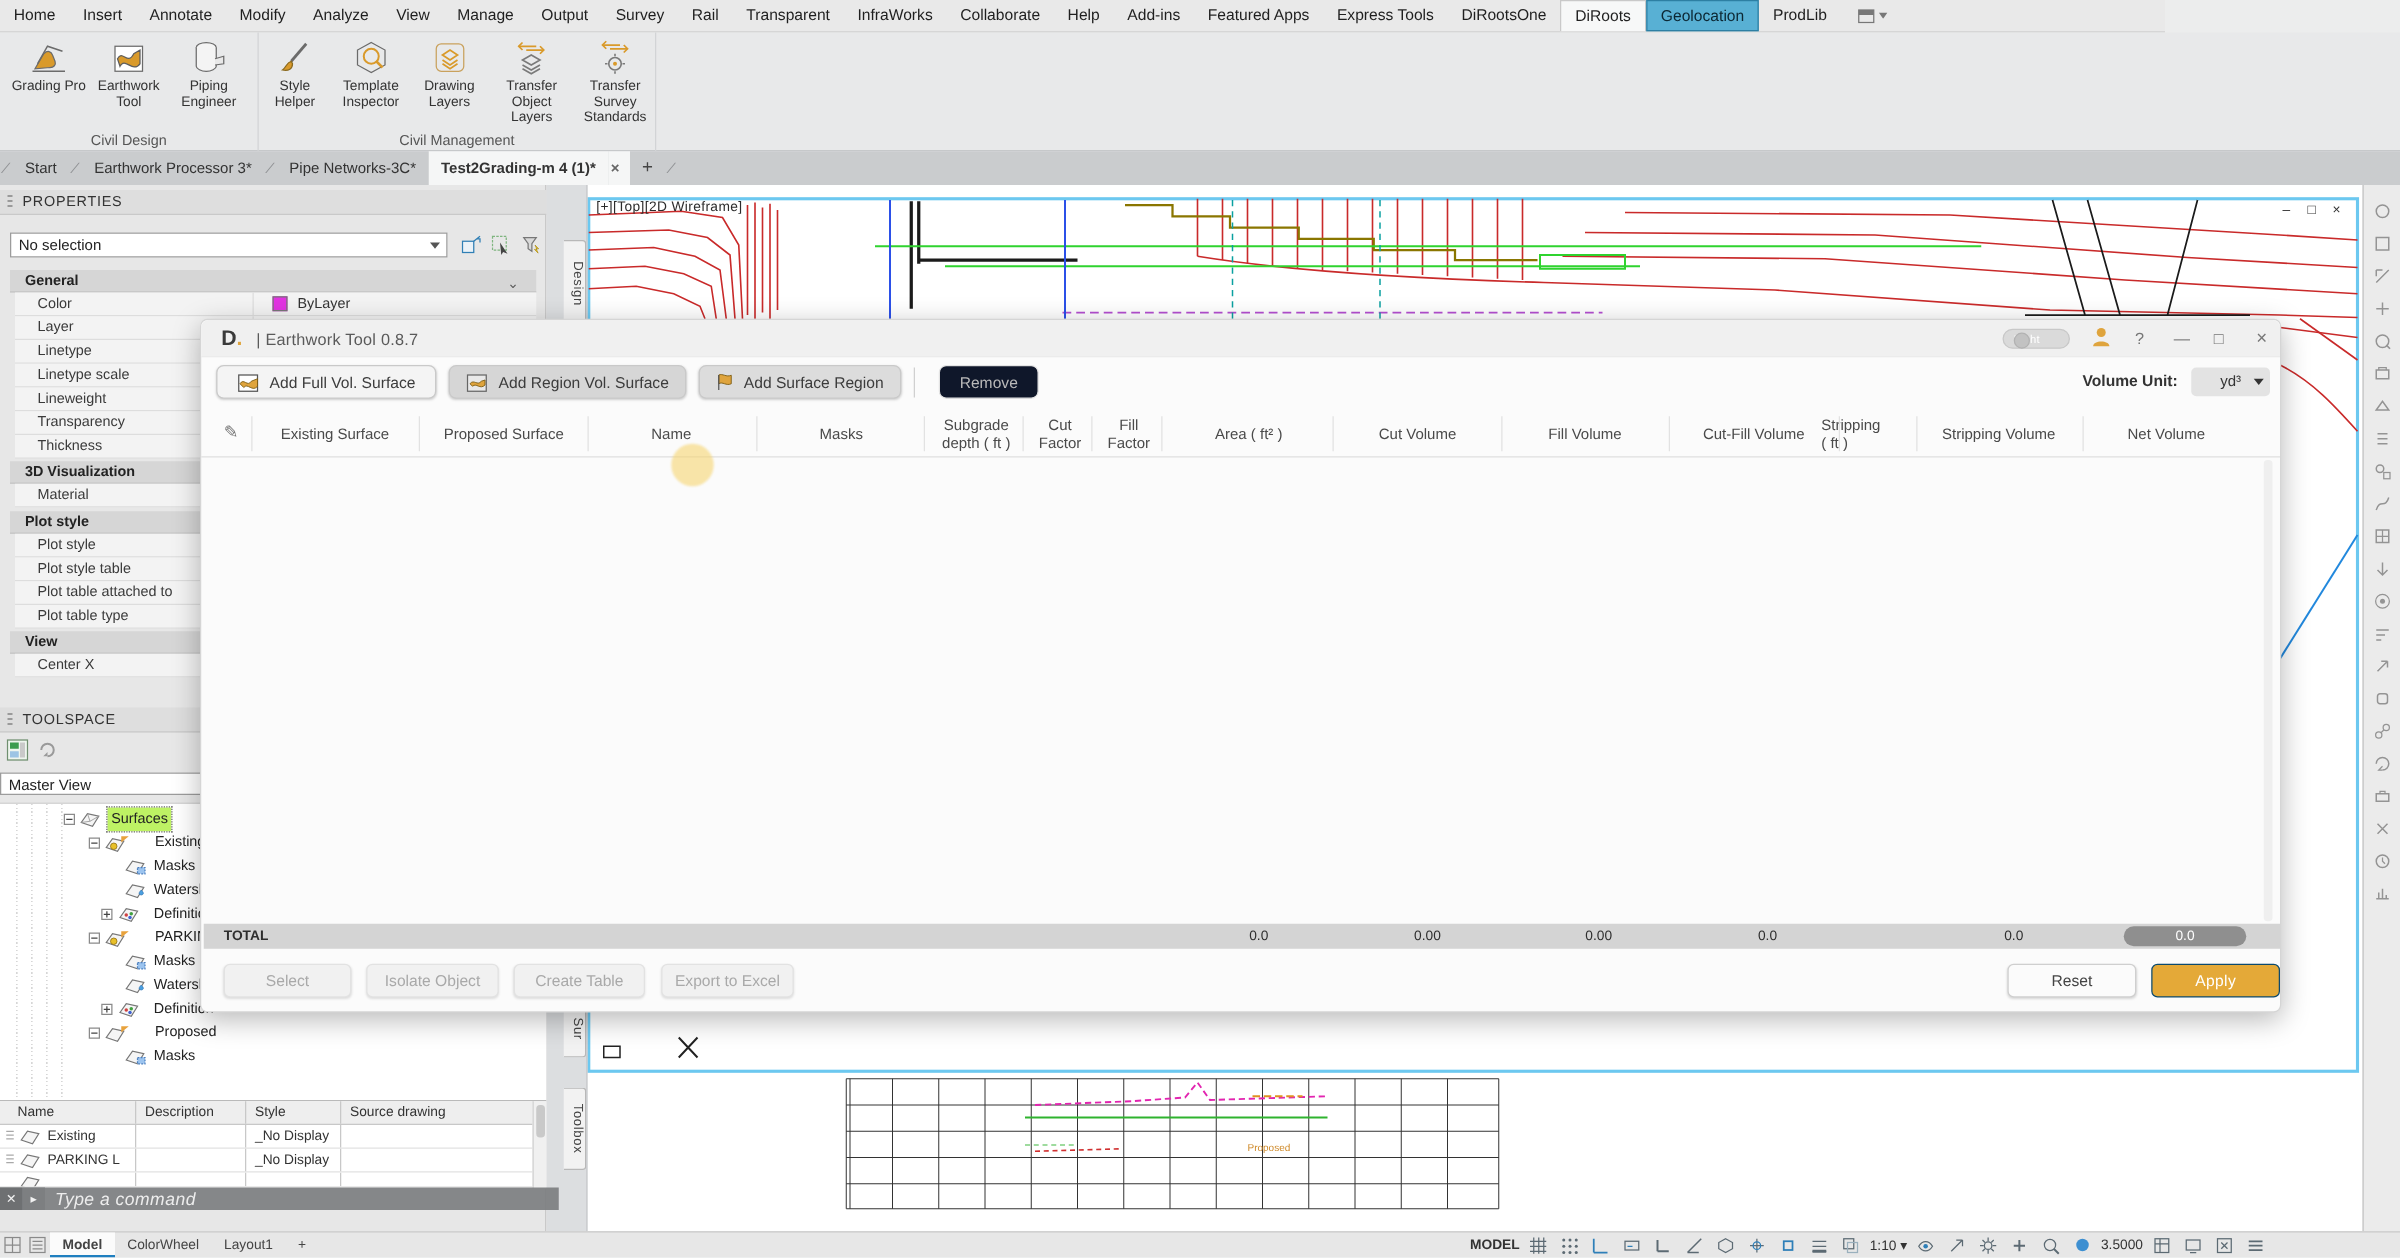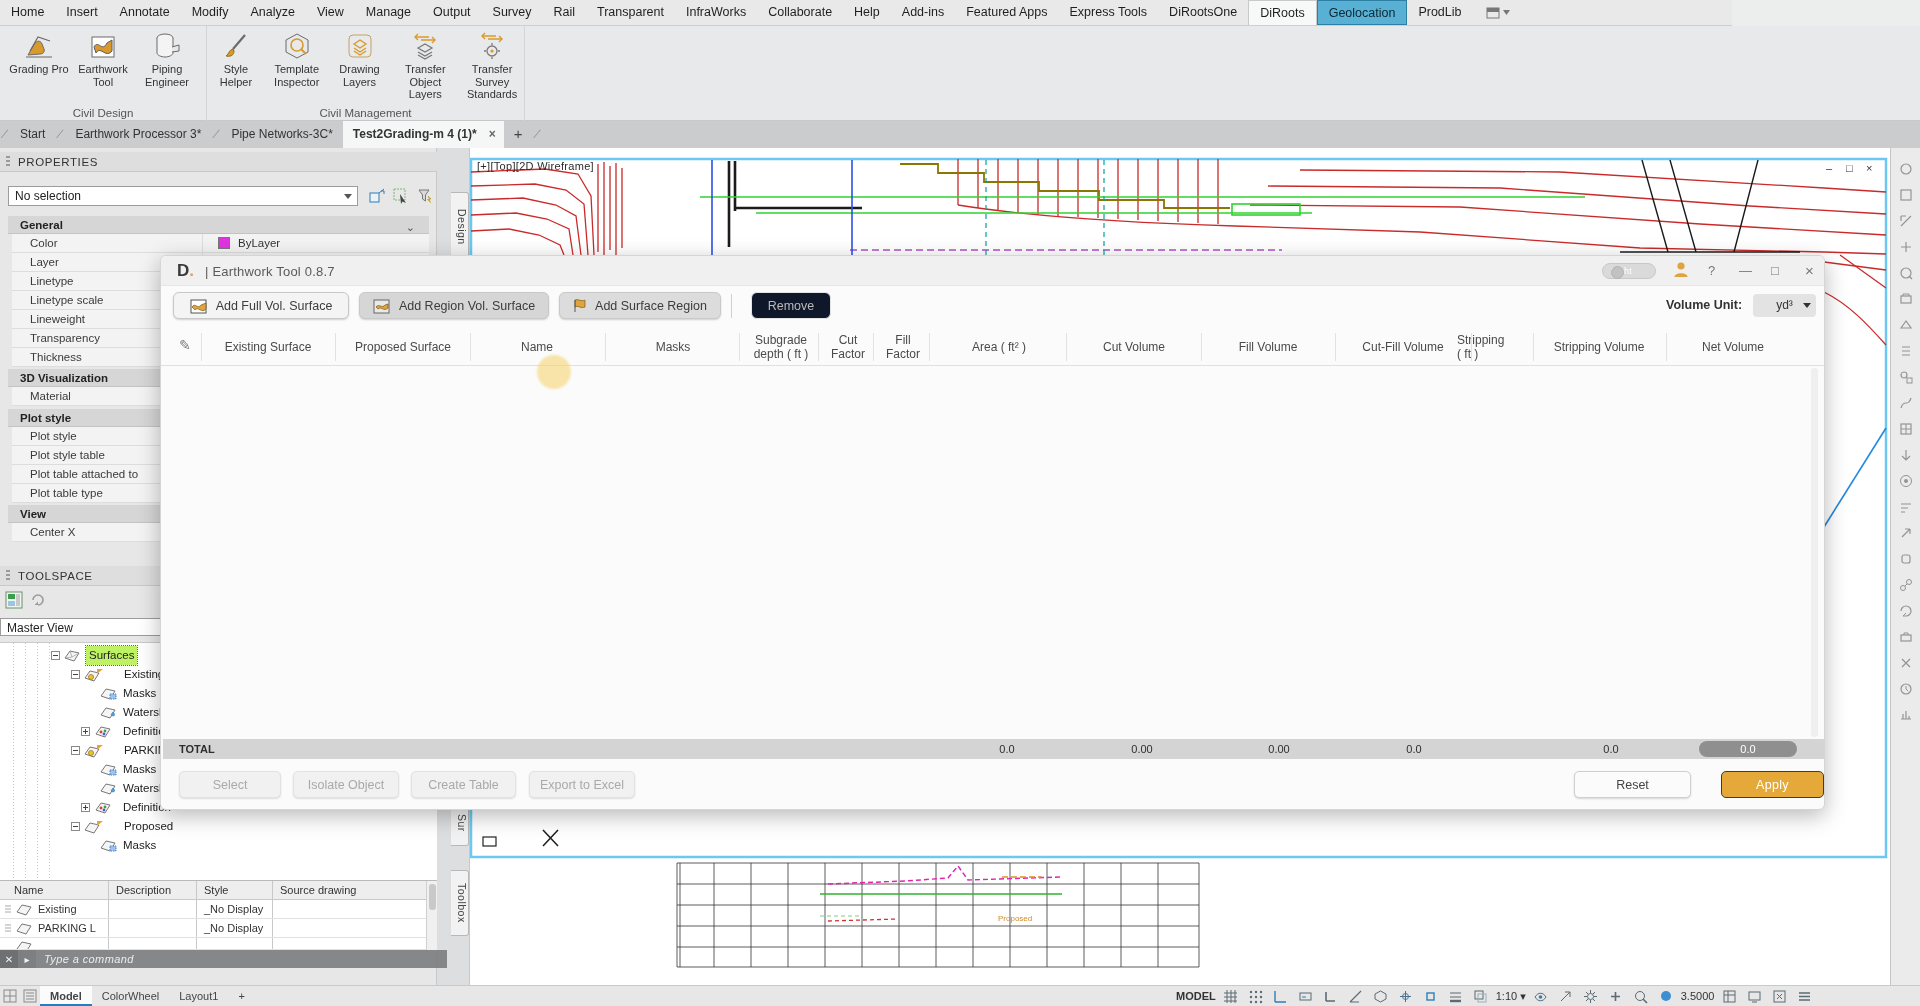--- a/index.html
+++ b/index.html
@@ -73,21 +73,21 @@
 #slist{position:absolute;left:0;top:732px;width:437px;height:70px;background:#fff;border-top:1px solid #b9b9b9;font-size:11px;color:#333}
 .shead{position:absolute;left:0;top:0;width:426px;height:19px;background:#eeeeee;border-bottom:1px solid #c8c8c8;line-height:19px}
 .scol{position:absolute;top:0;height:100%;border-left:1px solid #c8c8c8}
 .srow{position:absolute;left:0;width:426px;height:19px;border-bottom:1px solid #e2e2e2;line-height:19px}
 .sscroll{position:absolute;right:0px;top:0;width:11px;height:70px;background:#f0f0f0;border-left:1px solid #d0d0d0}
 .sthumb{position:absolute;left:2px;top:3px;width:7px;height:26px;background:#c9c9c9;border-radius:3px}
 
 
 #cmdbar{left:0;top:950px;width:447px;height:18px;background:rgba(125,127,129,.93);display:flex;align-items:center;z-index:40}
 .cmdico{width:18px;height:18px;display:flex;align-items:center;justify-content:center;color:#f2f2f2;font-size:10px}
-#cmdtext{font-size:11px;font-style:italic;color:#ededed;padding-left:8px;letter-spacing:.4px}
+#cmdtext{font-size:14px;font-style:italic;color:#ededed;padding-left:8px;letter-spacing:.4px}
 
 
 #dlg{left:160px;top:255px;width:1665px;height:555px;background:#fbfbfb;border:1px solid #d5d5d5;border-radius:6px;box-shadow:0 6px 22px rgba(0,0,0,.28);z-index:50}
 #dlg-title{position:absolute;left:0;top:0;width:100%;height:30px;background:#f0f0f0;border-radius:6px 6px 0 0;border-bottom:1px solid #e6e6e6}
 #dlg-logo{position:absolute;left:16px;top:5px;font-size:17px;font-weight:bold;color:#3a3a3a}
 #dlg-logo b{color:#DFA43D}
 #dlg-name{position:absolute;left:44px;top:8px;font-size:13px;color:#5a5a5a;letter-spacing:.2px}
 #light-pill{position:absolute;left:1441px;top:7px;width:54px;height:16px;border-radius:8px;background:#dadada;border:1px solid #c8c8c8}
 #light-pill span{position:absolute;left:8px;top:2px;font-size:9px;color:#fff;letter-spacing:.3px}
 #light-knob{position:absolute;right:1px;top:1px;width:13px;height:13px;border-radius:50%;background:#c2c2c2;border:1px solid #b2b2b2}
@@ -772,21 +772,21 @@
       </div>
     <div class="fbtn dis" style="left:132px;width:106px">
         <span>Isolate Object</span>
       </div>
     <div class="fbtn dis" style="left:250px;width:105px">
         <span>Create Table</span>
       </div>
     <div class="fbtn dis" style="left:368px;width:106px">
         <span>Export to Excel</span>
       </div>
-    <div class="fbtn" id="btn-reset" style="left:1413px;width:117px">
+    <div class="fbtn" id="btn-reset" style="left:1445px;width:103px">
         <span>Reset</span>
       </div>
     <div class="fbtn" id="btn-apply" style="left:1560px;width:103px">
         <span>Apply</span>
       </div>
   </div>
 
   <div id="statusbar" class="abs">
     <span class="sico">
         <svg width="14" height="14">

